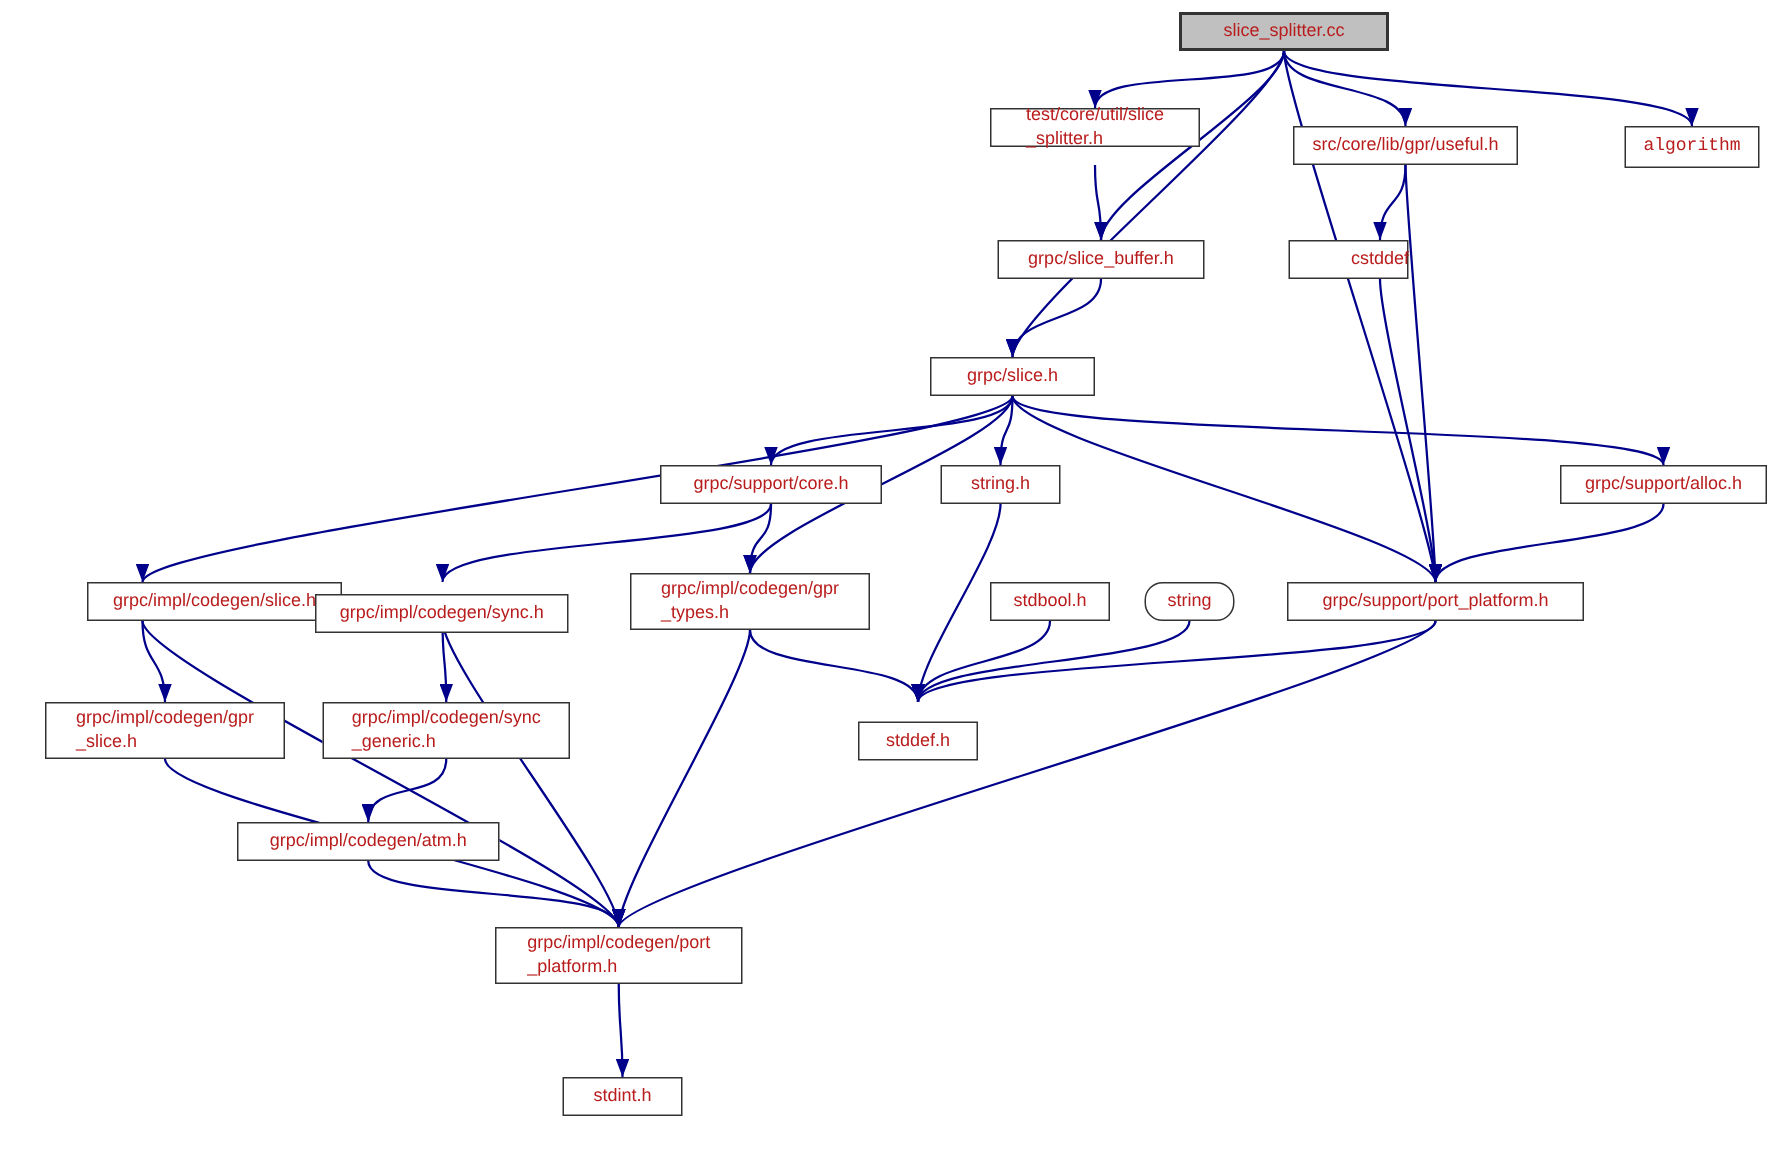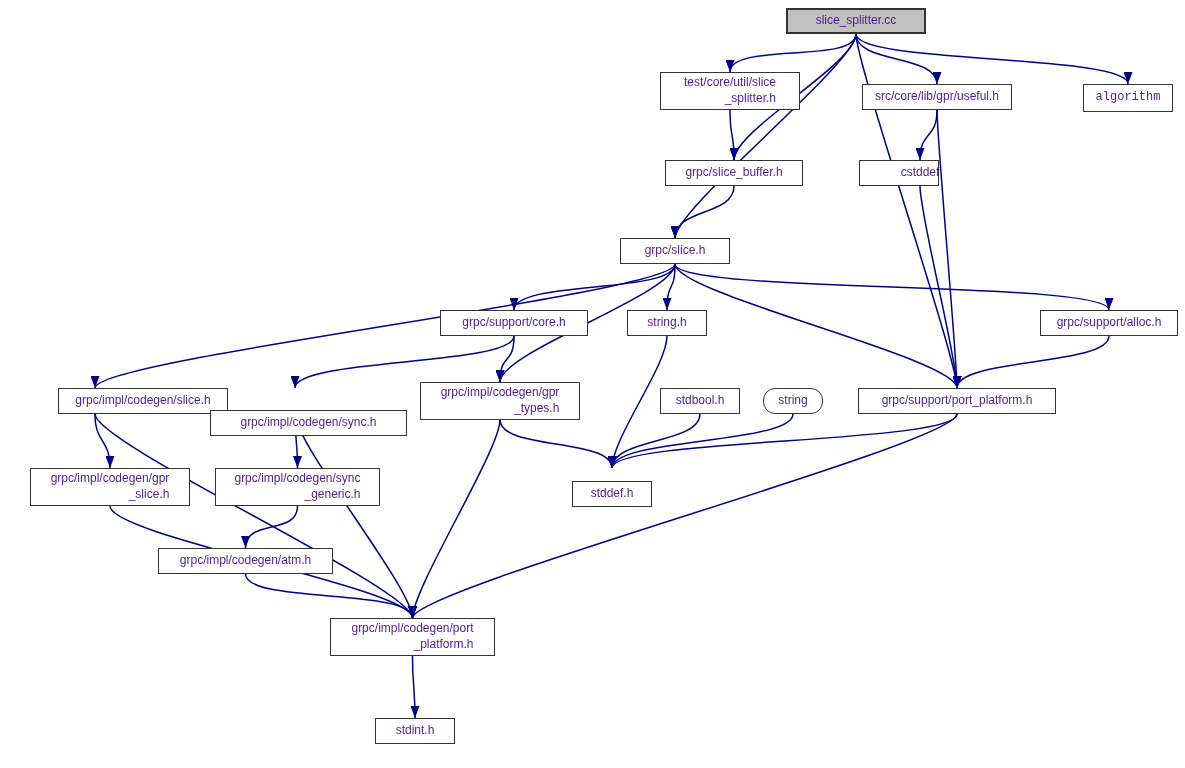--- a/index.html
+++ b/index.html
@@ -21,23 +21,23 @@
       position: absolute;
       top: 0; left: 0;
       width: 1185px;
       height: 768px;
     }
     .node-box {
       position: absolute;
       border: 1px solid #333;
       background: #fff;
       padding: 3px 6px;
-      text-align: right;
+      text-align: left;
       font-size: 12px;
-      color: #4c1d95;
+      color: #b91c1c;
       line-height: 1.3;
       white-space: pre-line;
     }
     .node-box.root {
       background: #c0c0c0;
       border: 2px solid #333;
       font-weight: normal;
     }
   </style>
 </head>
@@ -80,32 +80,32 @@
       <path d="M 245.5 574 C 245.5 604, 412.5 588, 412.5 618" stroke="#00008b" stroke-width="1.5" fill="none" marker-end="url(#arrowhead)"></path>
       <path d="M 957 414 C 957 444, 412.5 588, 412.5 618" stroke="#00008b" stroke-width="1.5" fill="none" marker-end="url(#arrowhead)"></path>
       <path d="M 412.5 656 C 412.5 686, 415 688, 415 718" stroke="#00008b" stroke-width="1.5" fill="none" marker-end="url(#arrowhead)"></path>
       <path d="M 667 336 C 667 366, 612 438, 612 468" stroke="#00008b" stroke-width="1.5" fill="none" marker-end="url(#arrowhead)"></path>
       <path d="M 700 414 C 700 444, 612 438, 612 468" stroke="#00008b" stroke-width="1.5" fill="none" marker-end="url(#arrowhead)"></path>
       <path d="M 793 414 C 793 444, 612 438, 612 468" stroke="#00008b" stroke-width="1.5" fill="none" marker-end="url(#arrowhead)"></path>
       <path d="M 957 414 C 957 444, 612 438, 612 468" stroke="#00008b" stroke-width="1.5" fill="none" marker-end="url(#arrowhead)"></path>
       <path d="M 920 186 C 920 216, 957 358, 957 388" stroke="#00008b" stroke-width="1.5" fill="none" marker-end="url(#arrowhead)"></path>
     </svg>
 <div class="node-box root" style="left: 786px; top: 8px; width: 140px; height: 26px; display: flex; align-items: center; justify-content: center;">slice_splitter.cc</div>
-    <div class="node-box" style="left: 660px; top: 72px; width: 140px; height: 38px; display: flex; align-items: center; justify-content: center;">test/core/util/slice
+    <div class="node-box" style="left: 660px; top: 72px; width: 140px; height: 26px; display: flex; align-items: center; justify-content: center;">test/core/util/slice
 _splitter.h</div>
     <div class="node-box" style="left: 862px; top: 84px; width: 150px; height: 26px; display: flex; align-items: center; justify-content: center;">src/core/lib/gpr/useful.h</div>
     <div class="node-box" style="left: 1083px; top: 84px; width: 90px; height: 28px; display: flex; align-items: center; justify-content: center; font-family: Liberation Mono, monospace;">algorithm</div>
     <div class="node-box" style="left: 665px; top: 160px; width: 138px; height: 26px; display: flex; align-items: center; justify-content: center;">grpc/slice_buffer.h</div>
     <div class="node-box" style="left: 859px; top: 160px; width: 80px; height: 26px; display: flex; align-items: center; justify-content: center; padding-left: 48px;">cstddef</div>
     <div class="node-box" style="left: 620px; top: 238px; width: 110px; height: 26px; display: flex; align-items: center; justify-content: center;">grpc/slice.h</div>
     <div class="node-box" style="left: 440px; top: 310px; width: 148px; height: 26px; display: flex; align-items: center; justify-content: center;">grpc/support/core.h</div>
     <div class="node-box" style="left: 627px; top: 310px; width: 80px; height: 26px; display: flex; align-items: center; justify-content: center;">string.h</div>
     <div class="node-box" style="left: 1040px; top: 310px; width: 138px; height: 26px; display: flex; align-items: center; justify-content: center;">grpc/support/alloc.h</div>
     <div class="node-box" style="left: 10px; top: 388px; width: 170px; height: 26px; display: flex; align-items: center; justify-content: center; margin-left: 48px;">grpc/impl/codegen/slice.h</div>
-    <div class="node-box" style="left: 210px; top: 410px; width: 197px; height: 26px; display: flex; align-items: center; justify-content: center;">grpc/impl/codegen/sync.h</div>
+    <div class="node-box" style="left: 210px; top: 396px; width: 169px; height: 26px; display: flex; align-items: center; justify-content: center;">grpc/impl/codegen/sync.h</div>
     <div class="node-box" style="left: 420px; top: 382px; width: 160px; height: 38px; display: flex; align-items: center; justify-content: center;">grpc/impl/codegen/gpr
 _types.h</div>
     <div class="node-box" style="left: 660px; top: 388px; width: 80px; height: 26px; display: flex; align-items: center; justify-content: center;">stdbool.h</div>
     <div class="node-box" style="left: 763px; top: 388px; width: 60px; height: 26px; display: flex; align-items: center; justify-content: center; border-radius: 12px;">string</div>
     <div class="node-box" style="left: 858px; top: 388px; width: 198px; height: 26px; display: flex; align-items: center; justify-content: center;">grpc/support/port_platform.h</div>
     <div class="node-box" style="left: 30px; top: 468px; width: 160px; height: 38px; display: flex; align-items: center; justify-content: center;">grpc/impl/codegen/gpr
 _slice.h</div>
     <div class="node-box" style="left: 215px; top: 468px; width: 165px; height: 38px; display: flex; align-items: center; justify-content: center;">grpc/impl/codegen/sync
 _generic.h</div>
     <div class="node-box" style="left: 572px; top: 468px; width: 80px; height: 26px; display: flex; align-items: center; justify-content: center; margin-top: 13px;">stddef.h</div>

